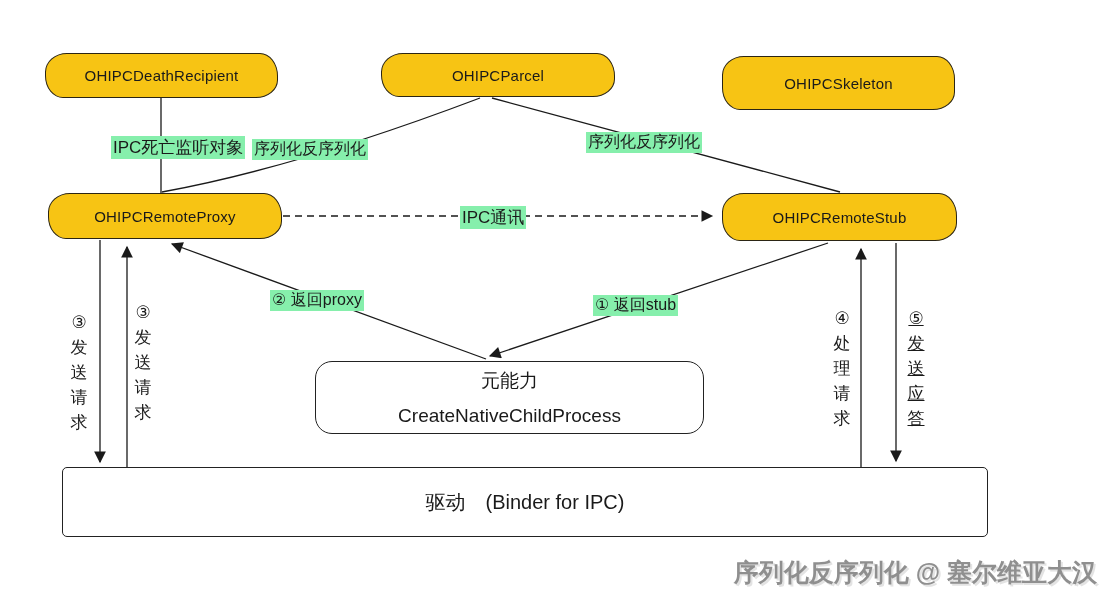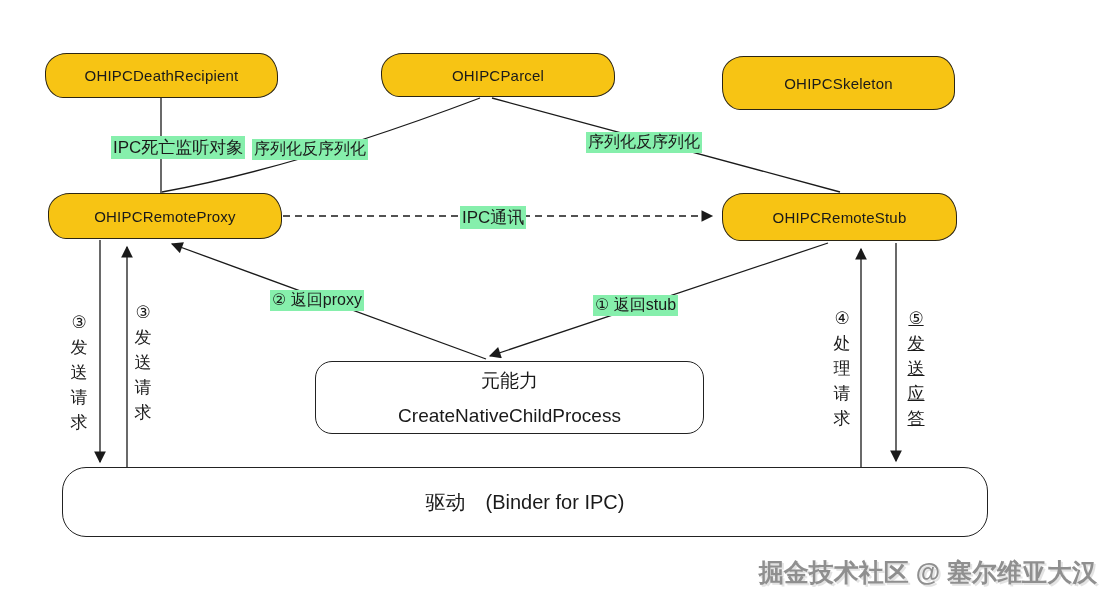--- a/index.html
+++ b/index.html
@@ -12,21 +12,21 @@
     background:var(--node-fill,#F7C414);
     border:1.6px solid var(--node-border,#2b2514);
     border-radius:22px 18px 22px 18px / 19px 23px 18px 22px;
     font-size:15px;letter-spacing:.2px;box-sizing:border-box;text-align:center;
   }
   .wnode{
     position:absolute;display:flex;flex-direction:column;align-items:center;justify-content:center;
     background:#ffffff;border:1.4px solid #222;box-sizing:border-box;text-align:center;
   }
   .ability{border-radius:17px;font-size:19px;line-height:27px;}
-  .driver{border-radius:24px;font-size:20px;}
+  .driver{border-radius:5px;font-size:20px;}
   .elabel{
     position:absolute;background:#86efac;padding:0 2px;font-size:16px;white-space:nowrap;
     color:#1a1a1a;
   }
   .vlabel{
     position:absolute;width:20px;font-size:17px;line-height:25px;text-align:center;
     word-break:break-all;color:#1a1a1a;background:transparent;
   }
   .watermark{
     position:absolute;font-size:25px;font-weight:700;
@@ -90,15 +90,15 @@
   <div class="elabel" style="left:593px;top:295px;">① 返回stub</div>
 
   <div class="vlabel" style="left:69px;top:310px;">③发送请求</div>
 
   <div class="vlabel" style="left:133px;top:300px;">③发送请求</div>
 
   <div class="vlabel" style="left:832px;top:306px;">④处理请求</div>
 
   <div class="vlabel" style="left:906px;top:306px;text-decoration:underline;">⑤发送应答</div>
 
-  <div class="watermark" style="right:16px;top:556px;">掘金技术社区 @ 塞尔维亚大汉</div>
+  <div class="watermark" style="right:16px;top:556px;">序列化反序列化 @ 塞尔维亚大汉</div>
 
 </div>
 
 </body></html>

